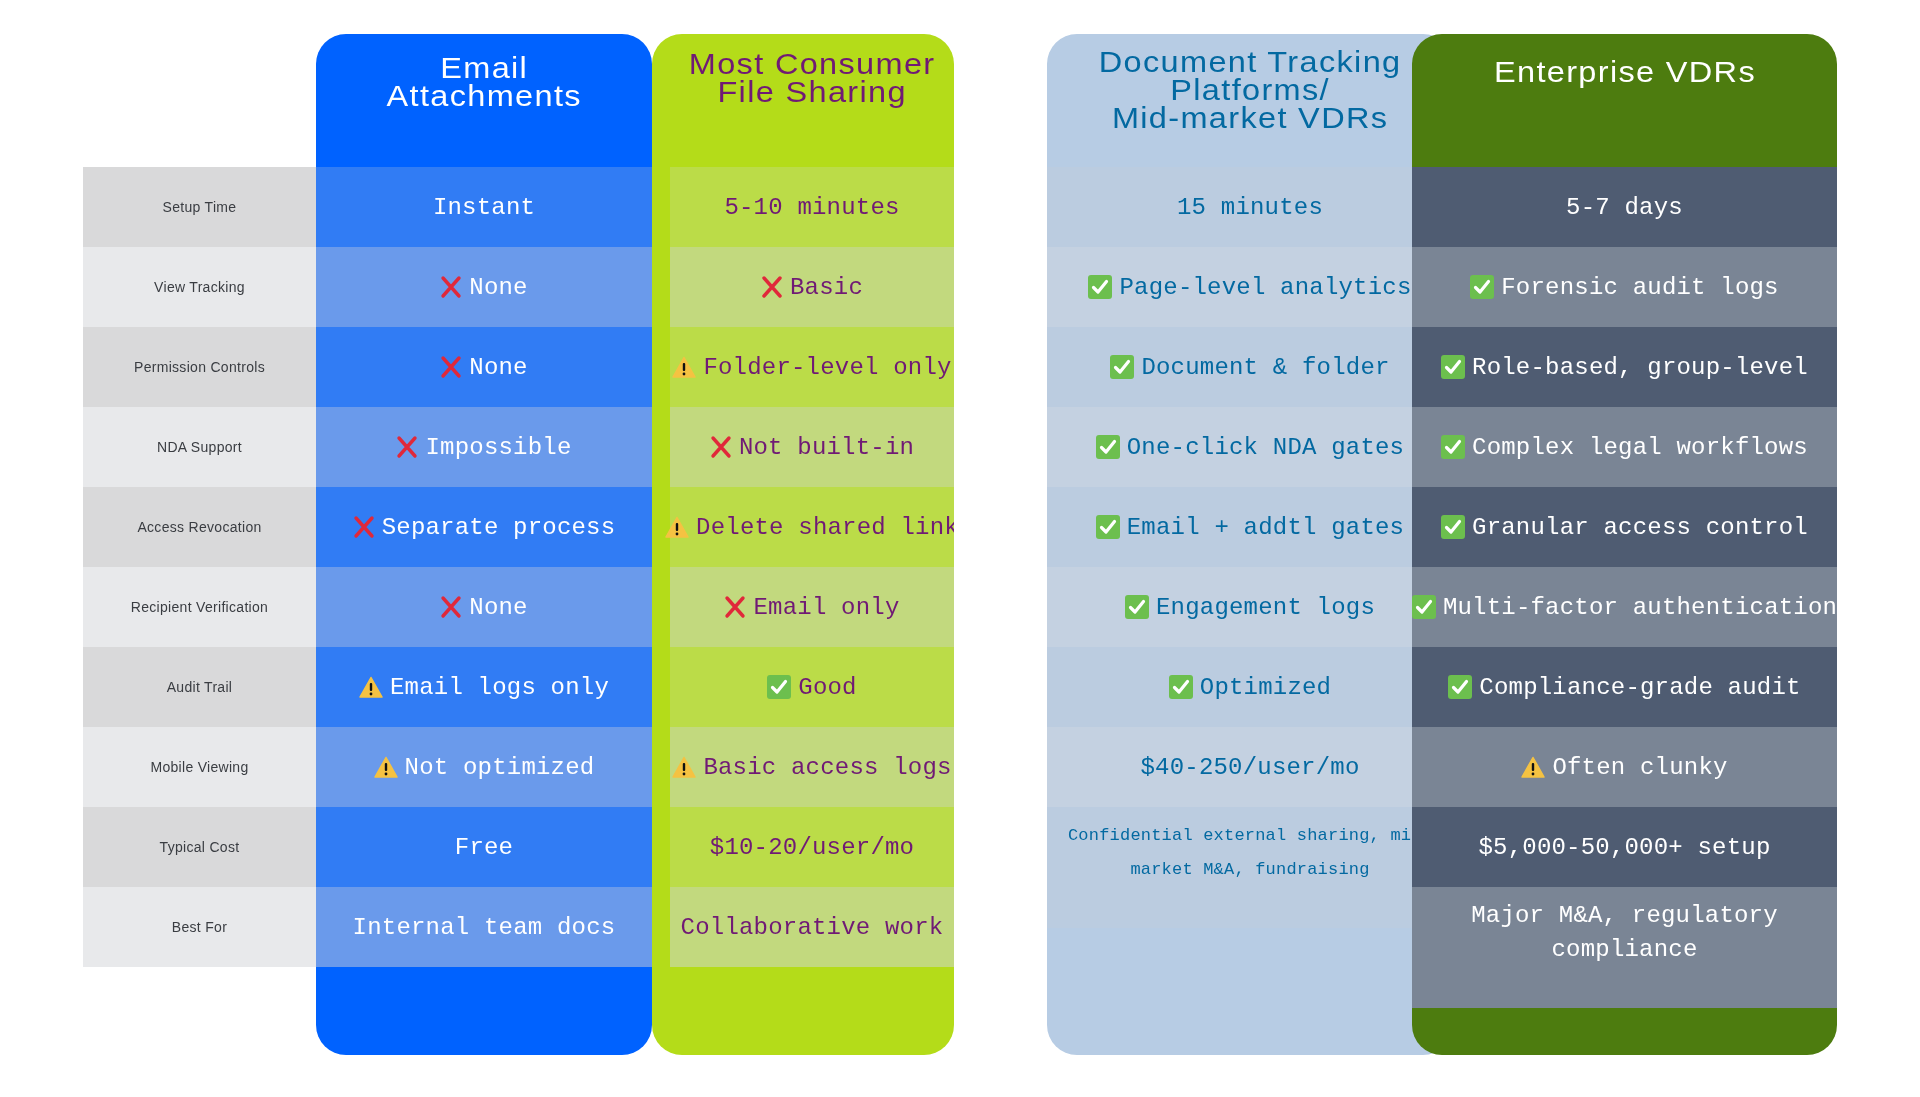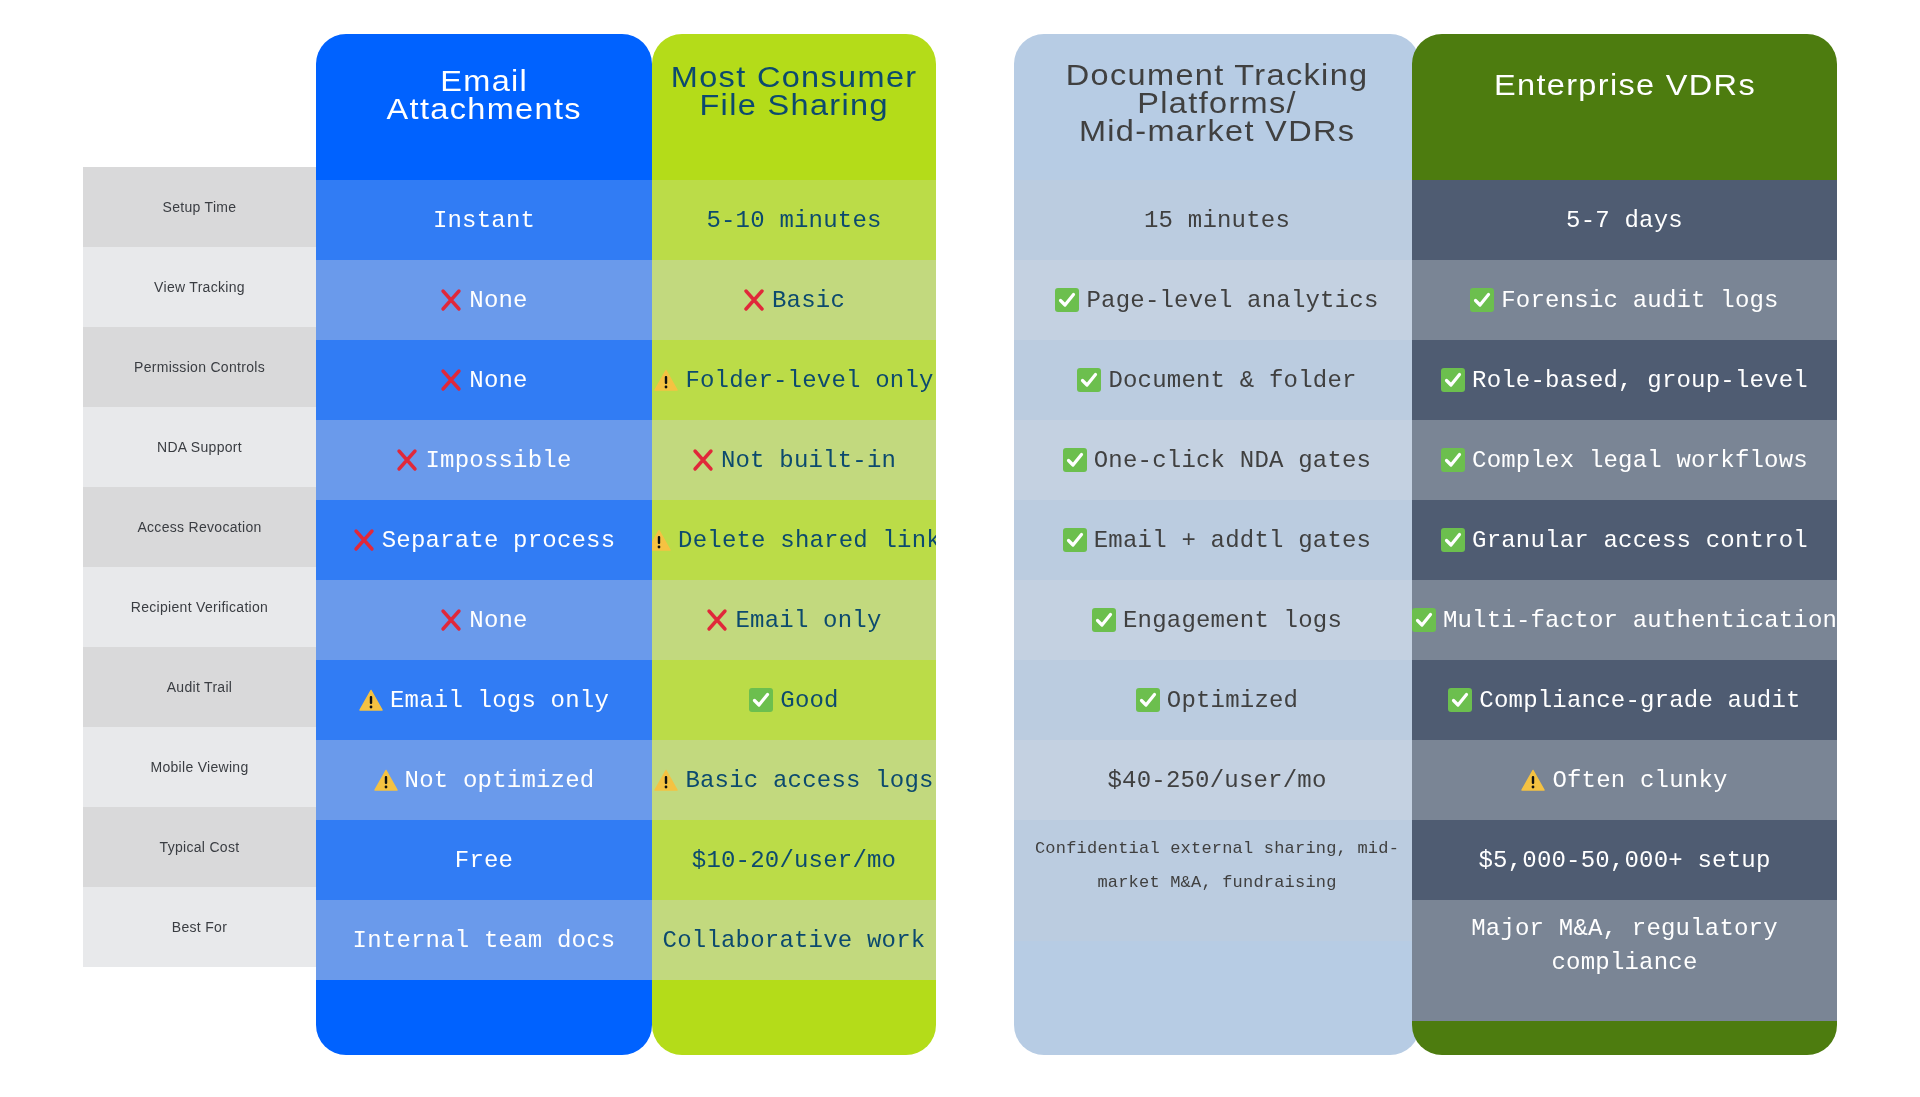--- a/index.html
+++ b/index.html
@@ -8,39 +8,39 @@
 
     .labels { position: absolute; left: 83px; top: 167px; width: 233px; }
     .label-cell { height: 80px; display: flex; align-items: center; justify-content: center;
                   text-align: center; color: #3a3d42; font-size: 14px; line-height: 27px;
                   letter-spacing: 0.3px; padding: 0 10px; box-sizing: border-box; }
     .label-cell:nth-child(odd)  { background: #d9d9da; }
     .label-cell:nth-child(even) { background: #e8e9eb; }
 
     .col { position: absolute; top: 34px; height: 1021px; border-radius: 30px; overflow: hidden; }
     .col-header { height: 133px; display: flex; justify-content: center; box-sizing: border-box;
-                  padding-top: 14px; text-align: center; margin-top: 13px; }
+                  padding-top: 14px; text-align: center; }
     .col-title { font-size: 29px; line-height: 28px; letter-spacing: 1.2px; font-weight: 400;
                  transform: scaleX(1.12); transform-origin: center top; white-space: pre-line;
                  margin-top: 2px; }
     .cell { height: 80px; display: flex; align-items: center; justify-content: center;
             font-size: 24px; letter-spacing: 0.2px; box-sizing: border-box; padding: 0 10px;
             text-align: center; white-space: nowrap; }
     .cell.tall { height: 121px; white-space: normal; line-height: 34px; align-items: flex-start; padding-top: 12px; }
     .cell.tall.small { font-size: 17px; }
 
     .c-email { left: 316px; width: 336px; background: #0062ff; color: #ffffff; }
     .c-email .cell:nth-child(even) { background: #6a9aeb; }
     .c-email .cell:nth-child(odd)  { background: #317cf4; }
 
-    .c-consumer { left: 652px; width: 284px; background: #b4dc19; color: #0c4a6e; }
+    .c-consumer { left: 652px; width: 284px; background: #b4dc19; color: #701a75; padding-left: 18px; }
     .c-consumer .cell:nth-child(even) { background: #c2d97e; }
     .c-consumer .cell:nth-child(odd)  { background: #bbdc48; }
 
-    .c-doc { left: 1014px; width: 406px; background: #b7cce4; color: #404040; }
+    .c-doc { left: 1047px; width: 406px; background: #b7cce4; color: #0369a1; }
     .c-doc .cell:nth-child(even) { background: #c4d1e1; }
     .c-doc .cell:nth-child(odd)  { background: #bbcce0; }
 
     .c-ent { left: 1412px; width: 425px; background: #4d7c0f; color: #ffffff; }
     .c-ent .cell:nth-child(even) { background: #7a8595; }
     .c-ent .cell:nth-child(odd)  { background: #4f5c72; }
 
     .c-ent .col-header { padding-top: 22px; }
     .c-consumer .col-header { padding-top: 14px; }
     .c-doc .col-header { padding-top: 12px; }

